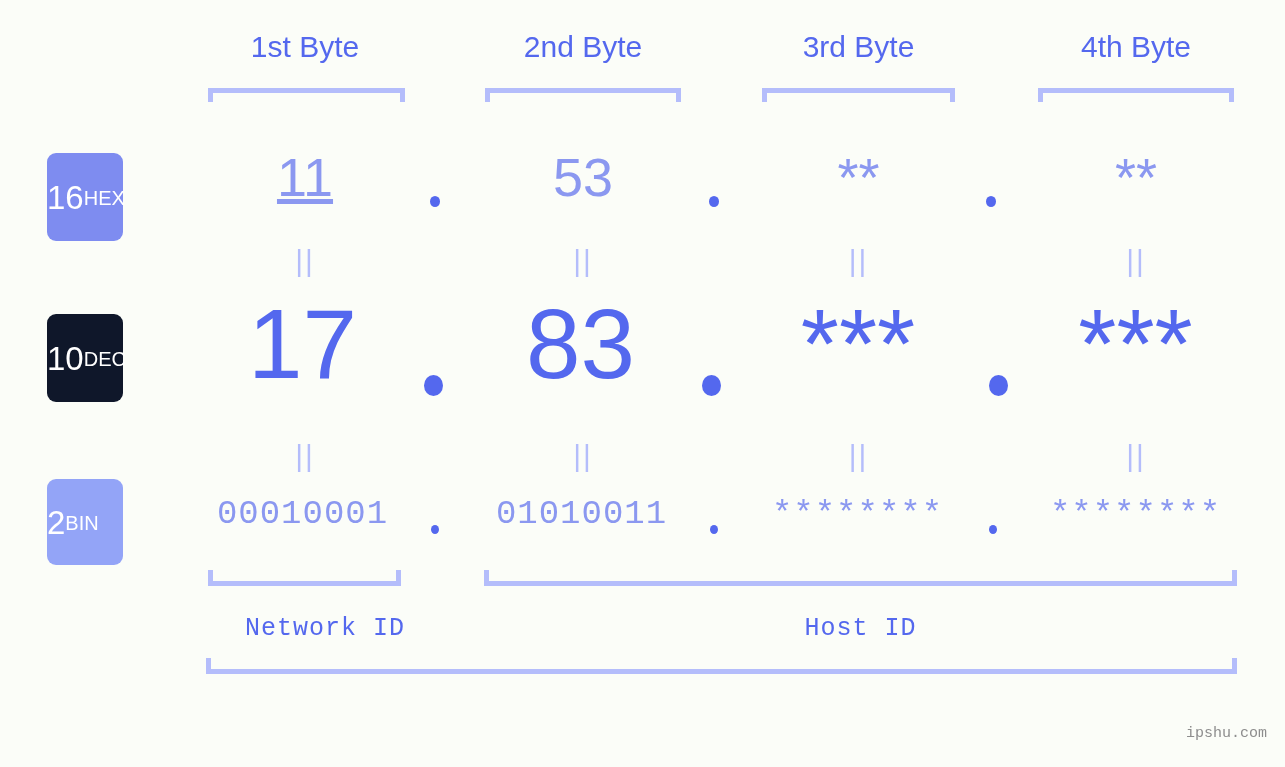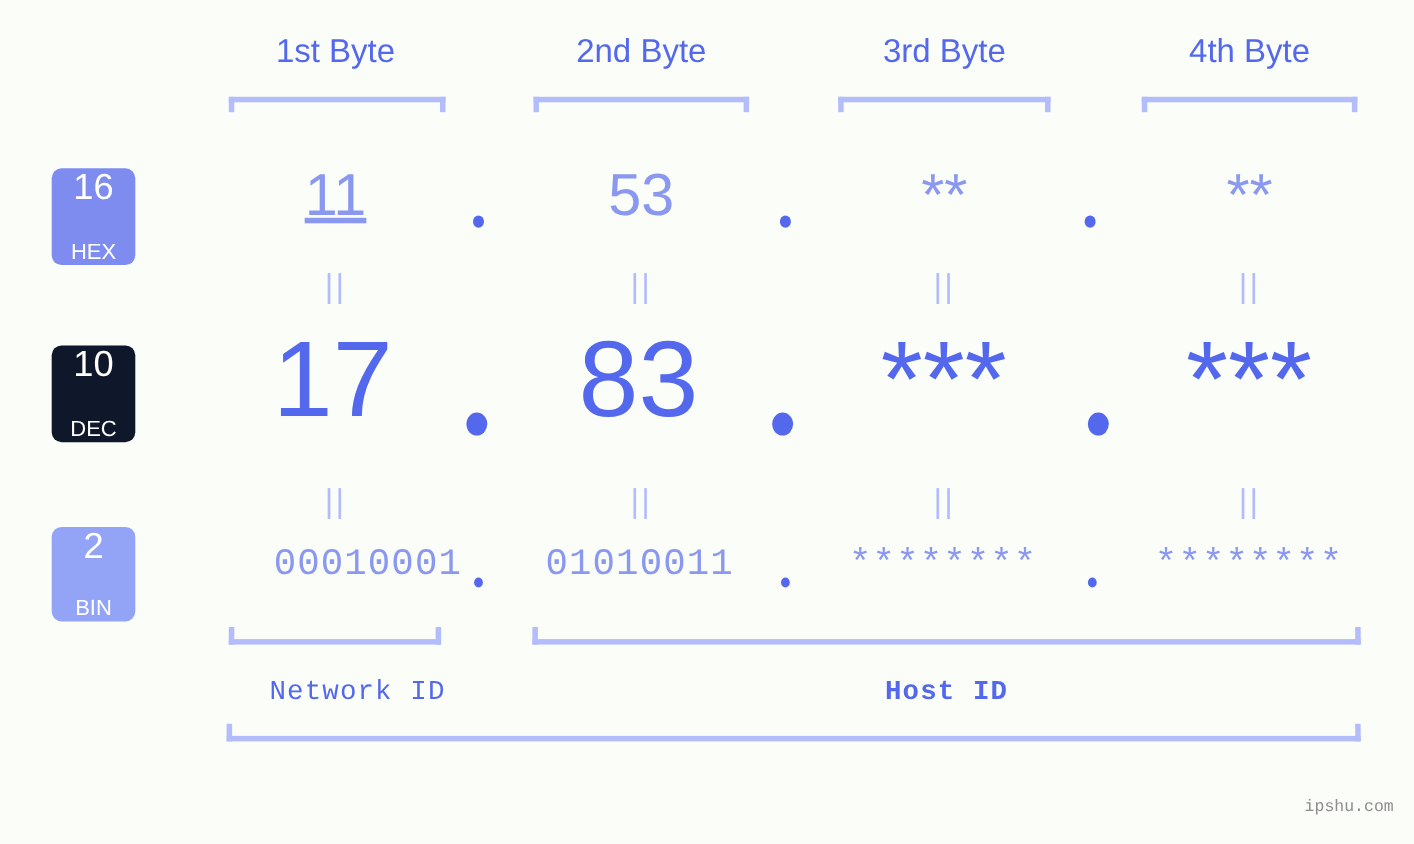--- a/index.html
+++ b/index.html
@@ -55,23 +55,23 @@
   .chip {
     position: absolute;
     left: 47px;
     width: 76px;
     border-radius: 9px;
     color: #ffffff;
     text-align: center;
     box-sizing: border-box;
     font-family: "Liberation Sans", sans-serif;
     display: flex;
-    flex-direction: column;
+    flex-direction: row;
     align-items: center;
-    justify-content: space-between;
+    justify-content: flex-start;
     line-height: 1;
   }
   .chip .num {
     font-size: 33px;
     line-height: 1.0;
     font-weight: 400;
   }
   .chip .unit {
     font-size: 20px;
     line-height: 1.2;
@@ -229,31 +229,31 @@
   <div class="dec-dot" style="left:702px;"></div>
   <div class="row-val dec-val" style="left:752px;width:212px;">***</div>
   <div class="dec-dot" style="left:989px;"></div>
   <div class="row-val dec-val" style="left:1028px;width:215px;">***</div>
 
   <div class="eqsep" style="left:205px;top:441px;width:200px;">||</div>
   <div class="eqsep" style="left:483px;top:441px;width:200px;">||</div>
   <div class="eqsep" style="left:760px;top:441px;width:197px;">||</div>
   <div class="eqsep" style="left:1036px;top:441px;width:200px;">||</div>
 
-  <div class="row-val bin-val" style="left:185px;width:235px;text-align:right;">00010001</div>
+  <div class="row-val bin-val" style="left:185px;width:235px;">00010001</div>
   <div class="bin-dot" style="left:431px;"></div>
   <div class="row-val bin-val" style="left:464px;width:235px;">01010011</div>
   <div class="bin-dot" style="left:710px;"></div>
   <div class="row-val bin-val" style="left:740px;width:235px;">********</div>
   <div class="bin-dot" style="left:989px;"></div>
   <div class="row-val bin-val" style="left:1018px;width:235px;">********</div>
 
   <div class="bracket-up" style="left:208px;top:570px;width:193px;"></div>
   <div class="bracket-up" style="left:484px;top:570px;width:753px;"></div>
 
   <div class="id-label" style="left:205px;top:614px;width:200px;text-align:right;">Network ID</div>
-  <div class="id-label" style="left:484px;top:614px;width:753px;font-weight:bold;">Host ID</div>
+  <div class="id-label" style="left:484px;top:614px;width:753px;">Host ID</div>
 
   <div class="bracket-up" style="left:206px;top:658px;width:1031px;"></div>
 
   <div class="watermark">ipshu.com</div>
 
 </div>
 
 </body></html>

